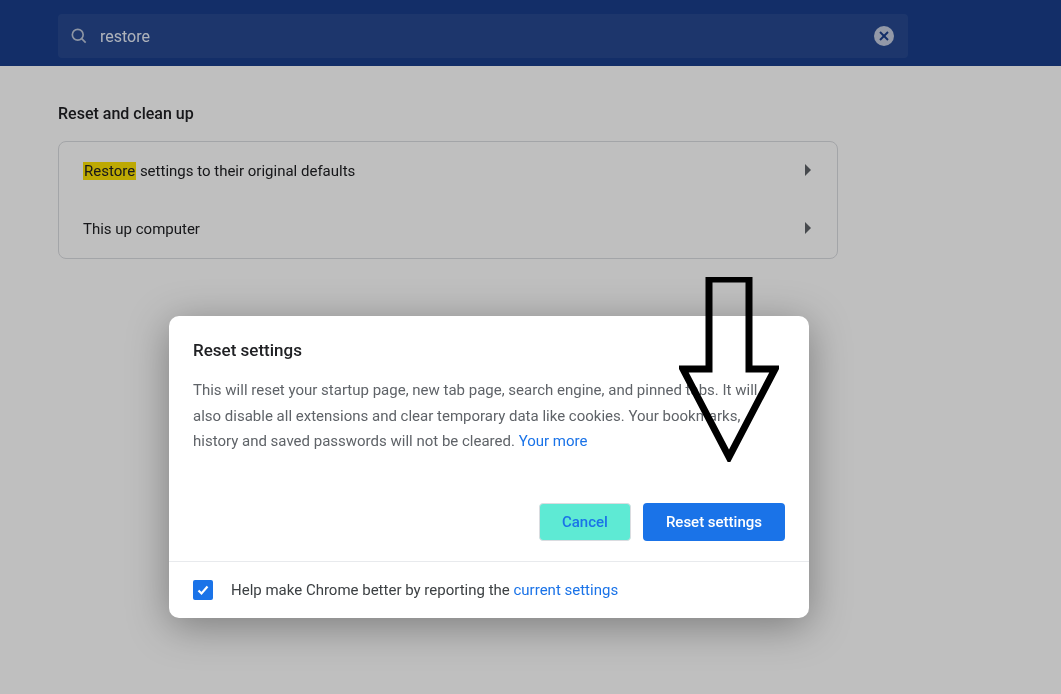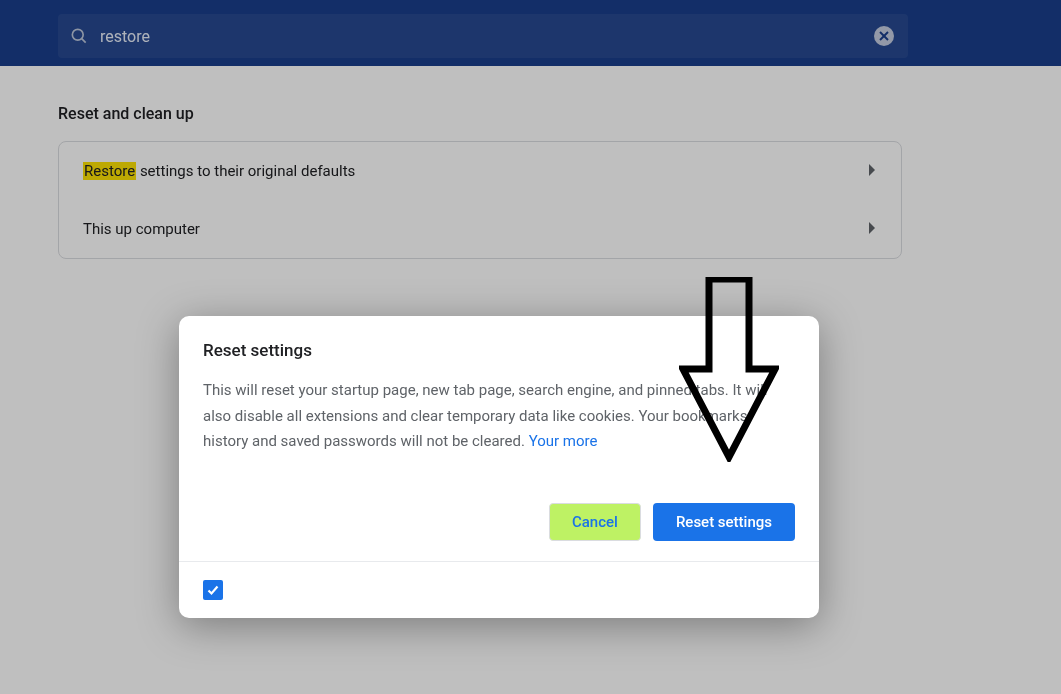--- a/index.html
+++ b/index.html
@@ -72,21 +72,21 @@
     .section-title {
       font-size: 16px;
       font-weight: 500;
       color: #202124;
       margin-top: 38px;
       margin-bottom: 18px;
     }
     .settings-card {
       border: 1px solid #dadce0;
       border-radius: 8px;
-      width: 844px;
+      width: 780px;
       overflow: hidden;
     }
     .settings-row {
       display: flex;
       align-items: center;
       height: 58px;
       padding: 0 24px;
       cursor: pointer;
       color: #202124;
       font-size: 15px;
@@ -106,21 +106,21 @@
     }
     
     .scrim {
       position: absolute;
       inset: 0;
       background: rgba(0,0,0,0.25);
     }
     
     .dialog {
       position: absolute;
-      left: 179px;
+      left: 169px;
       top: 316px;
       width: 640px;
       background: #fff;
       border-radius: 10px;
       box-shadow: 0 8px 40px rgba(0,0,0,0.35);
       overflow: hidden;
     }
     .dialog-body {
       padding: 24px 24px 20px 24px;
     }
@@ -152,21 +152,21 @@
       border-radius: 4px;
       font-size: 15px;
       font-weight: 500;
       cursor: pointer;
       display: inline-flex;
       align-items: center;
       justify-content: center;
       border: 1px solid transparent;
     }
     .btn-outline {
-      background: #bef264;
+      background: #5eead4;
       color: #1a73e8;
       border-color: #dadce0;
     }
     .btn-primary {
       background: #1a73e8;
       color: #fff;
     }
     .dialog-footer {
       border-top: 1px solid #e8eaed;
       padding: 18px 24px;
@@ -253,18 +253,21 @@
   <div class="dialog-actions">
     <div class="btn btn-outline">Cancel</div>
     <div class="btn btn-primary">Reset settings</div>
   </div>
   <div class="dialog-footer">
     <div class="checkbox">
       <svg width="14" height="14" viewBox="0 0 14 14">
         <polyline points="2.5,7.5 5.5,10.5 11.5,3.5" fill="none" stroke="#fff" stroke-width="2.2"></polyline>
       </svg>
     </div>
+    <span>
+      <span>Help make Chrome better by reporting the </span><span class="dialog-link">current settings</span>
+    </span>
   </div>
 </div>
 
 <svg class="annotation-arrow" width="100" height="185" viewBox="0 0 100 185">
   <path d="M30 2 L70 2 L70 92 L96 92 L50 180 L4 92 L30 92 Z" fill="none" stroke="#000" stroke-width="7" stroke-linejoin="miter"></path>
 </svg>
 
 </body></html>

